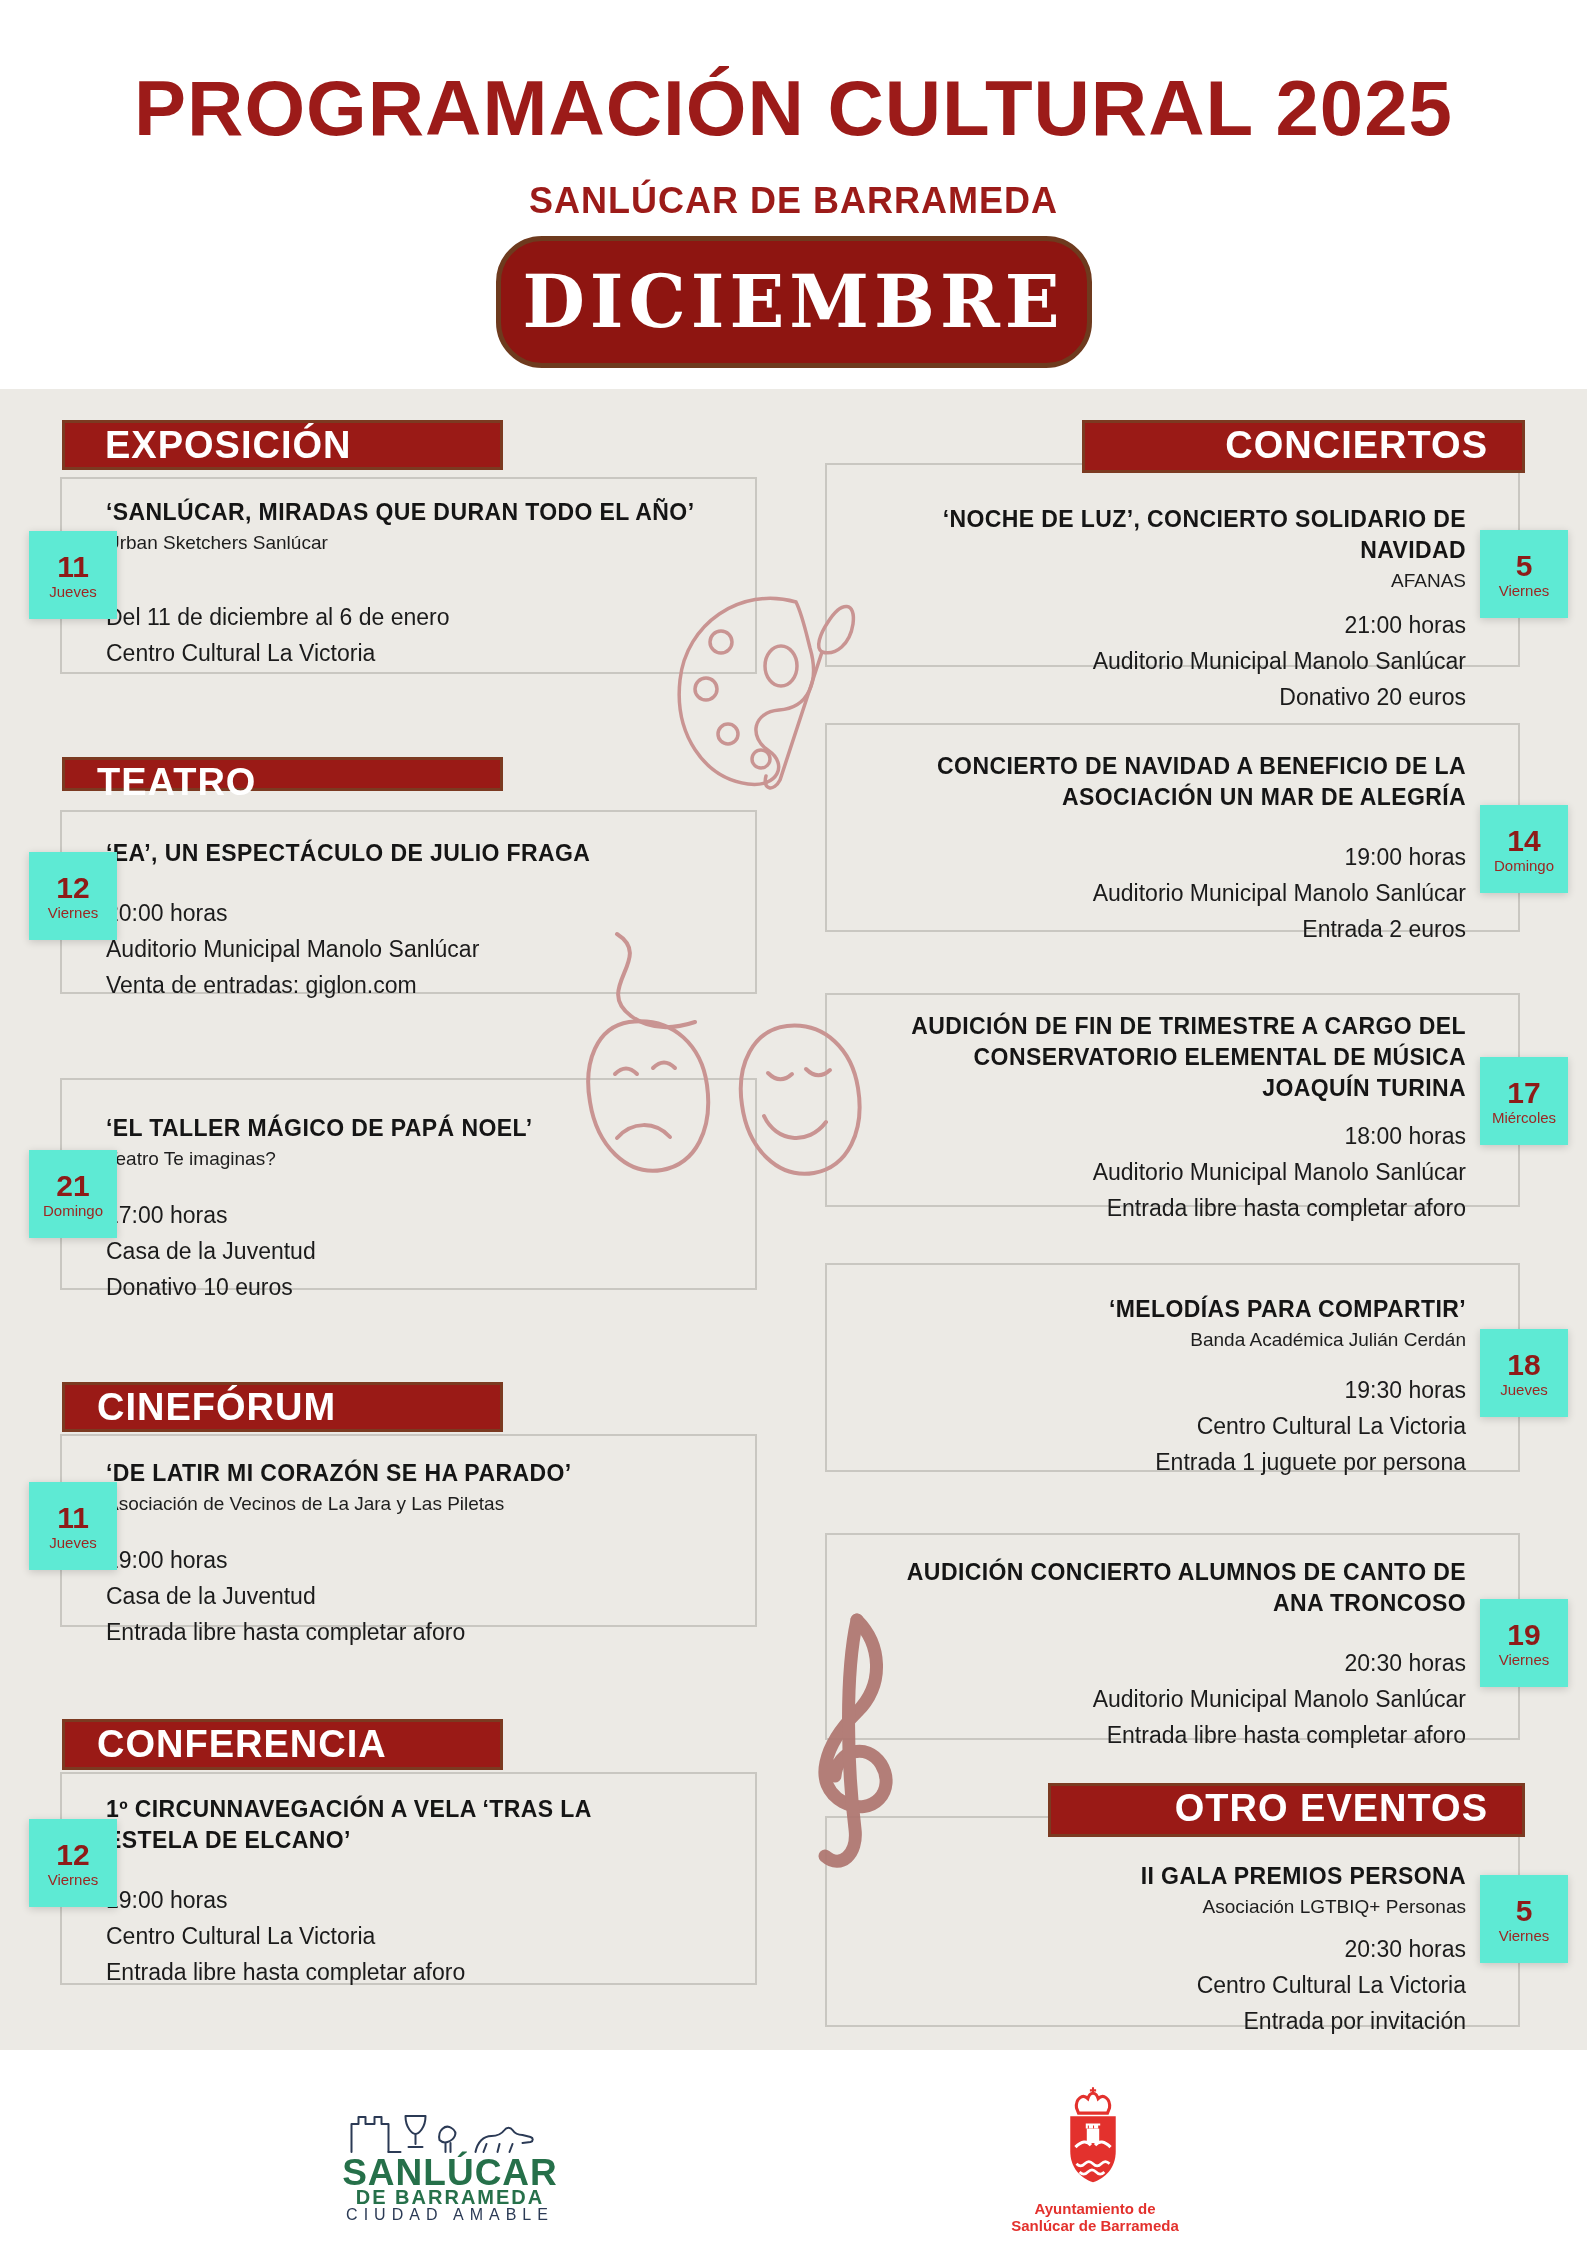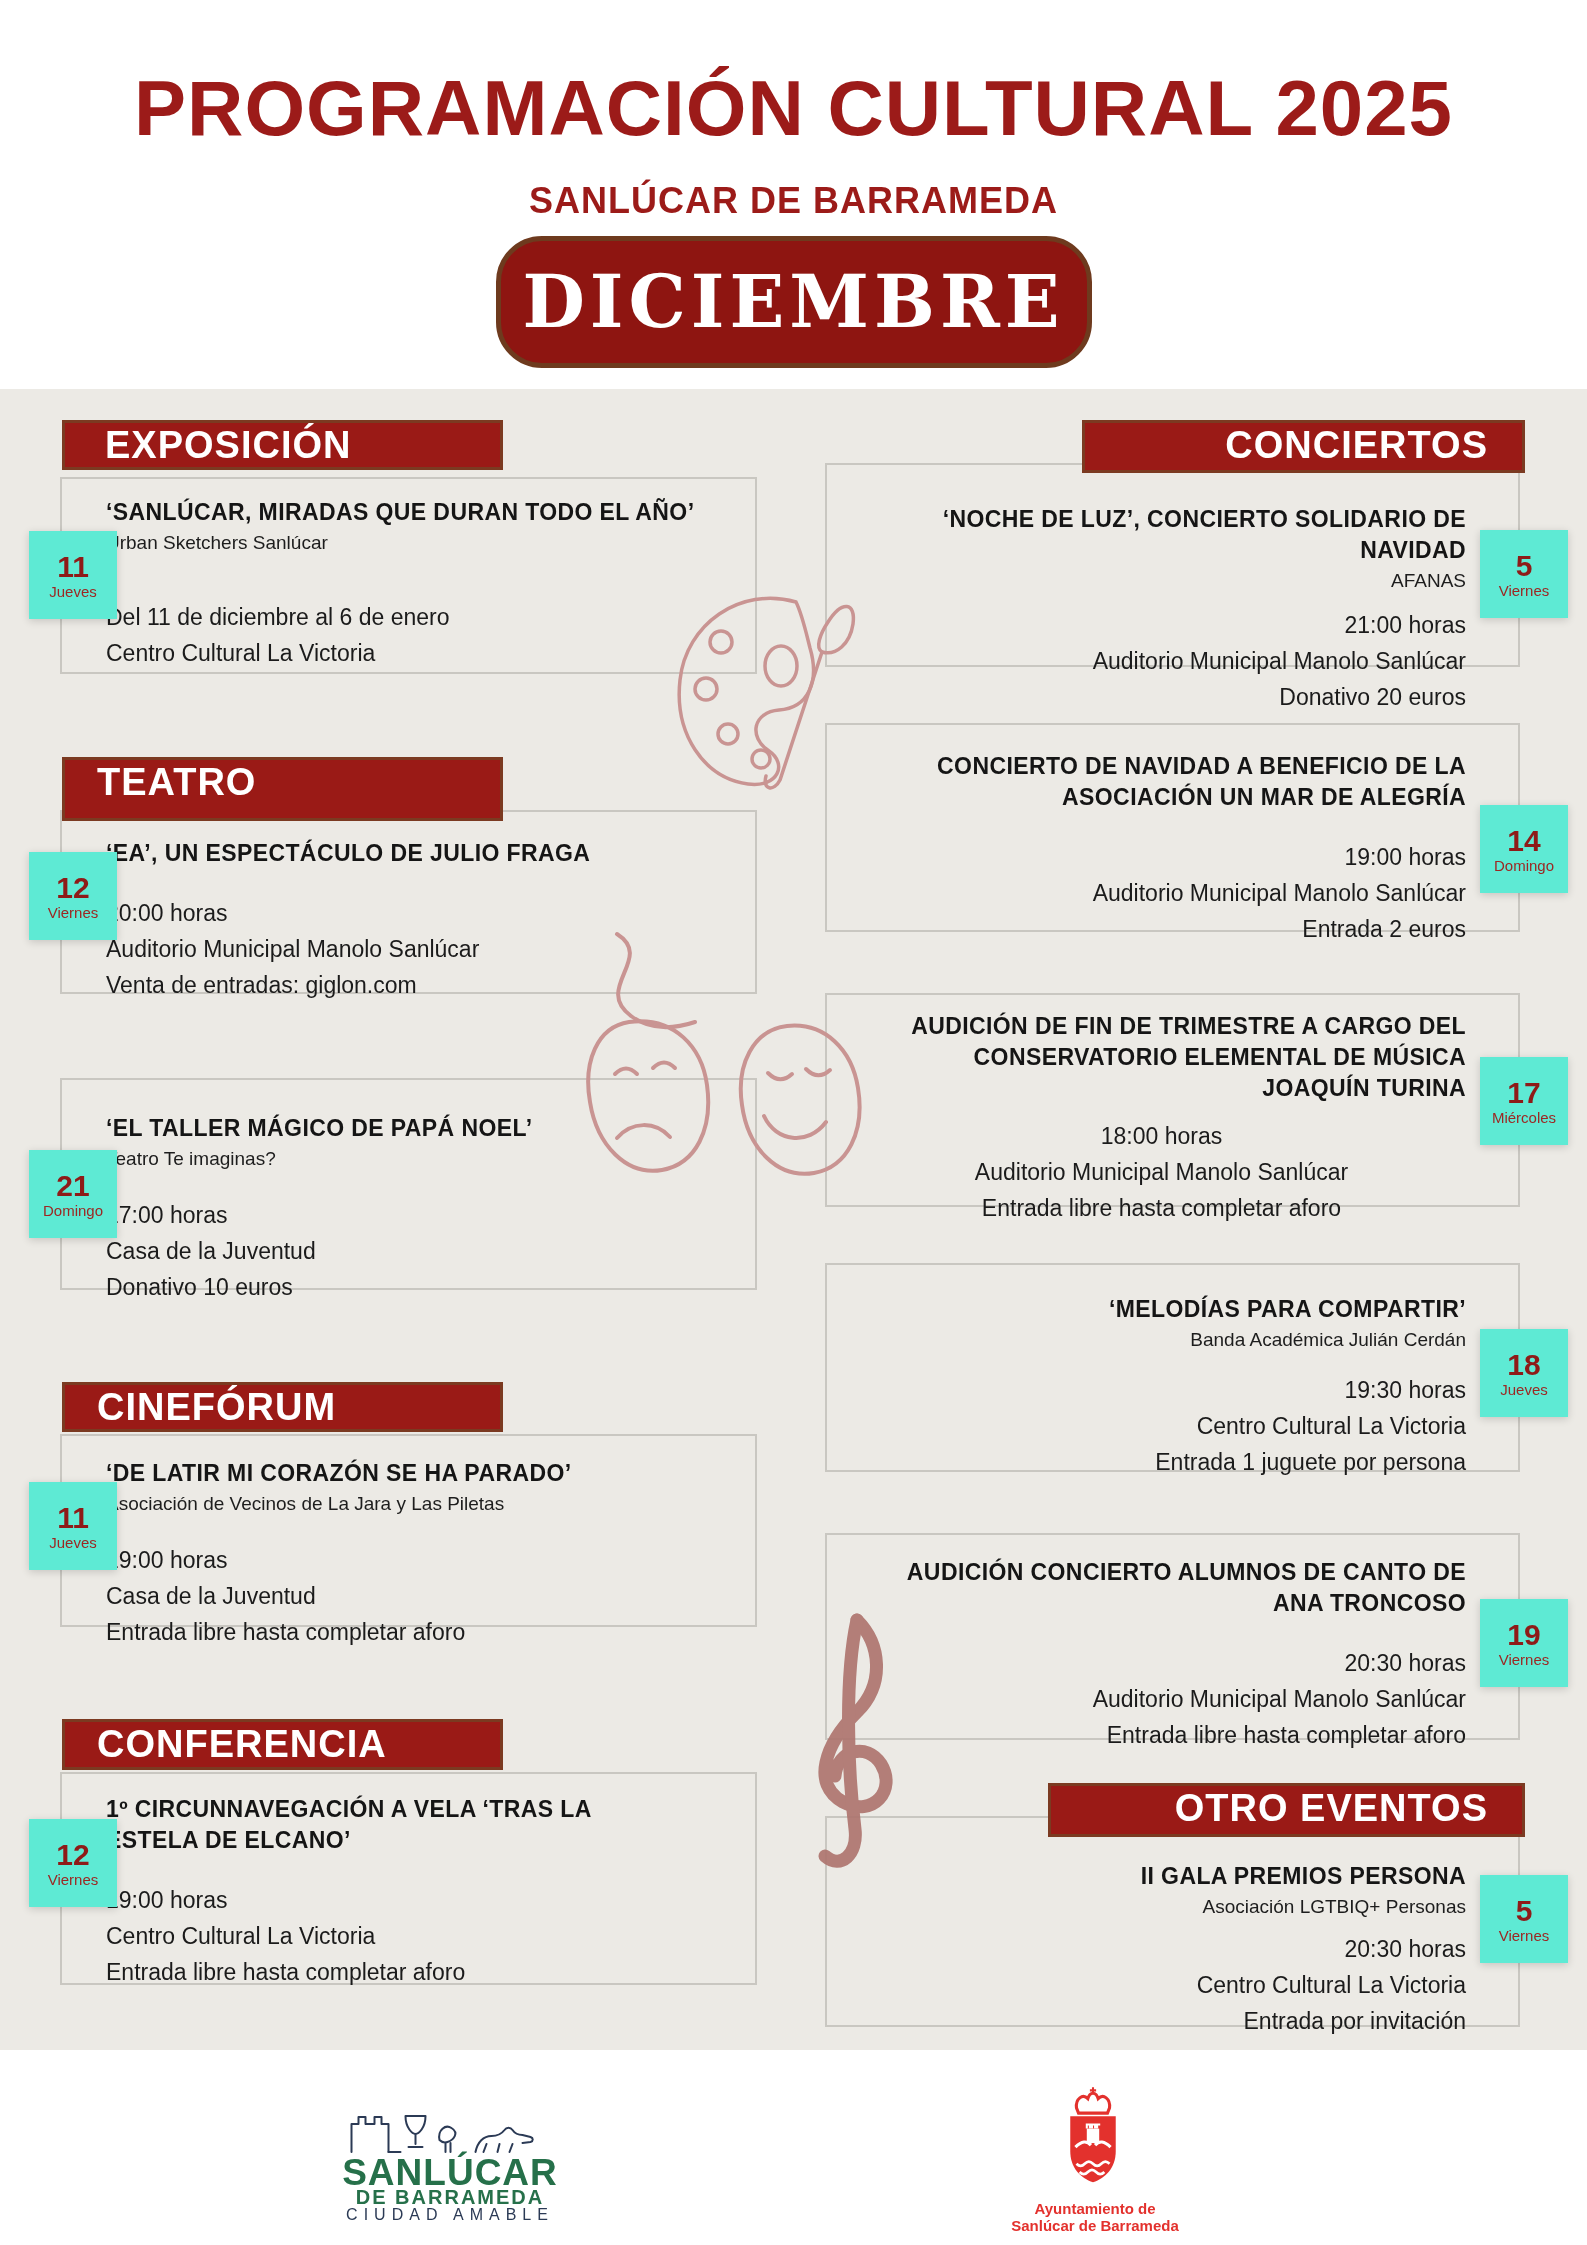--- a/index.html
+++ b/index.html
@@ -65,21 +65,21 @@
     </div>
     <div class="ev-title">‘SANLÚCAR, MIRADAS QUE DURAN TODO EL AÑO’</div>
     <div class="ev-sub">Urban Sketchers Sanlúcar</div>
     <div class="ev-details" style="margin-top:44px;">
       <div class="ev-line">Del 11 de diciembre al 6 de enero</div>
       <div class="ev-line">Centro Cultural La Victoria</div>
 
     </div>
   </div>
 
-  <div class="abs bar bar-left" style="left:62px;top:757px;width:441px;height:64px;">TEATRO</div>
+  <div class="abs bar bar-left" style="left:62px;top:757px;width:441px;height:34px;">TEATRO</div>
 
   <div class="abs card card-l" style="top:810px;height:184px;padding-top:26px;">
     <div class="badge" style="top:40px;">
       <div class="badge-day">12</div>
       <div class="badge-weekday">Viernes</div>
     </div>
     <div class="ev-title">‘EA’, UN ESPECTÁCULO DE JULIO FRAGA</div>
 
     <div class="ev-details">
       <div class="ev-line">20:00 horas</div>
@@ -168,21 +168,21 @@
 
   <div class="abs card card-r" style="top:993px;height:214px;padding-top:16px;">
     <div class="badge" style="top:62px;">
       <div class="badge-day">17</div>
       <div class="badge-weekday">Miércoles</div>
     </div>
     <div class="ev-title">AUDICIÓN DE FIN DE TRIMESTRE A CARGO DEL
 CONSERVATORIO ELEMENTAL DE MÚSICA
 JOAQUÍN TURINA</div>
 
-    <div class="ev-details" style="margin-top:14px;text-align:center;">
+    <div class="ev-details" style="margin-top:14px;">
       <div class="ev-line">18:00 horas</div>
       <div class="ev-line">Auditorio Municipal Manolo Sanlúcar</div>
       <div class="ev-line">Entrada libre hasta completar aforo</div>
     </div>
   </div>
 
   <div class="abs card card-r" style="top:1263px;height:209px;padding-top:29px;">
     <div class="badge" style="top:64px;">
       <div class="badge-day">18</div>
       <div class="badge-weekday">Jueves</div>

